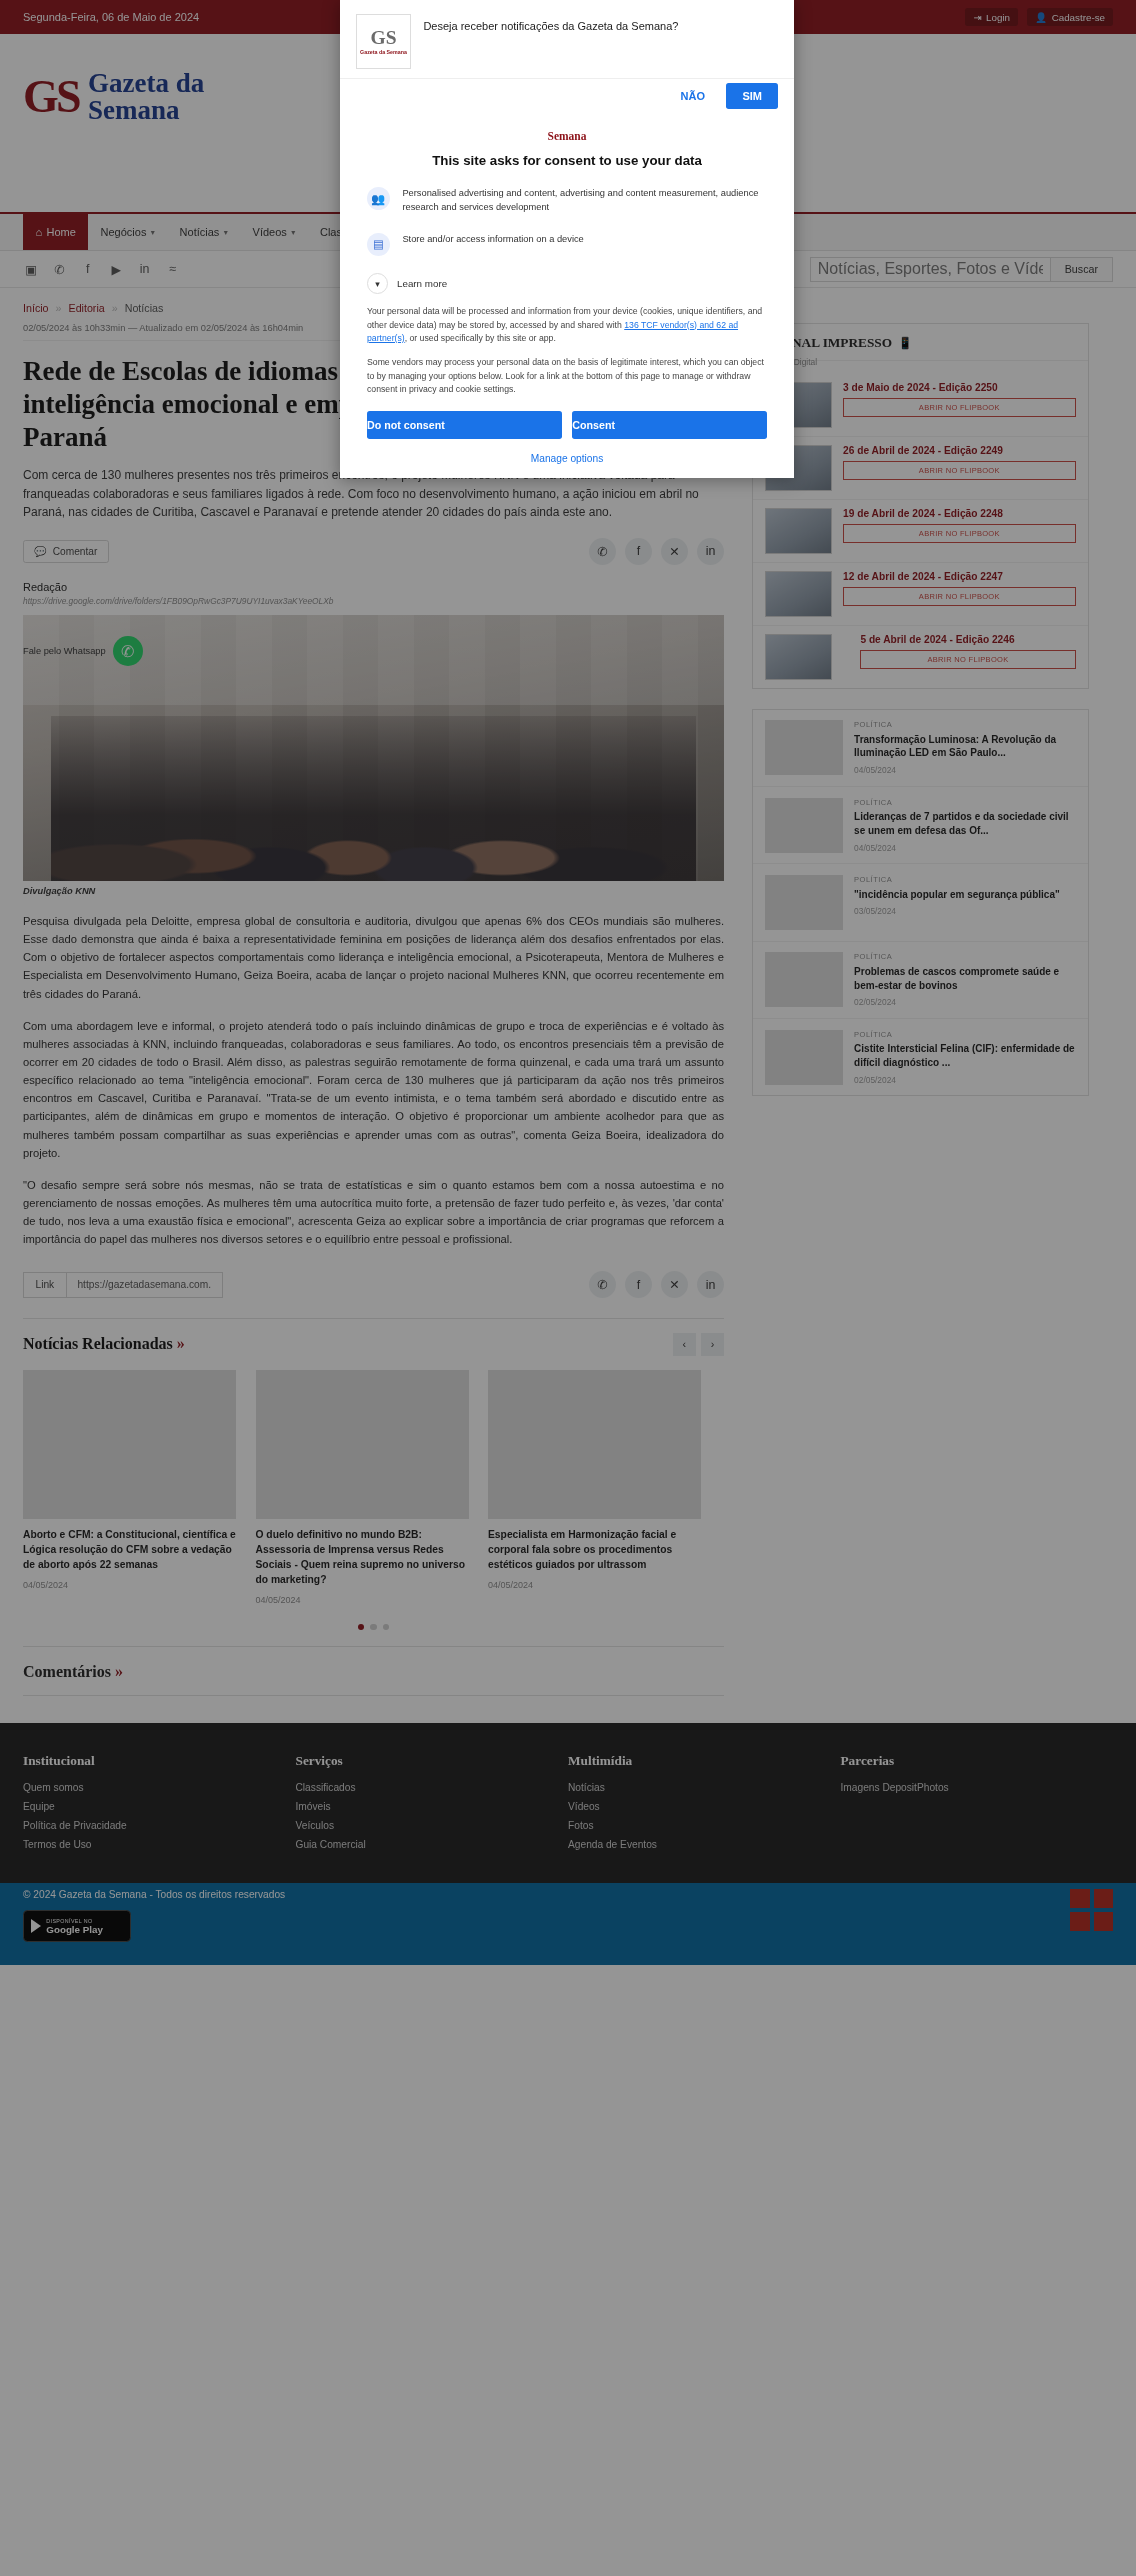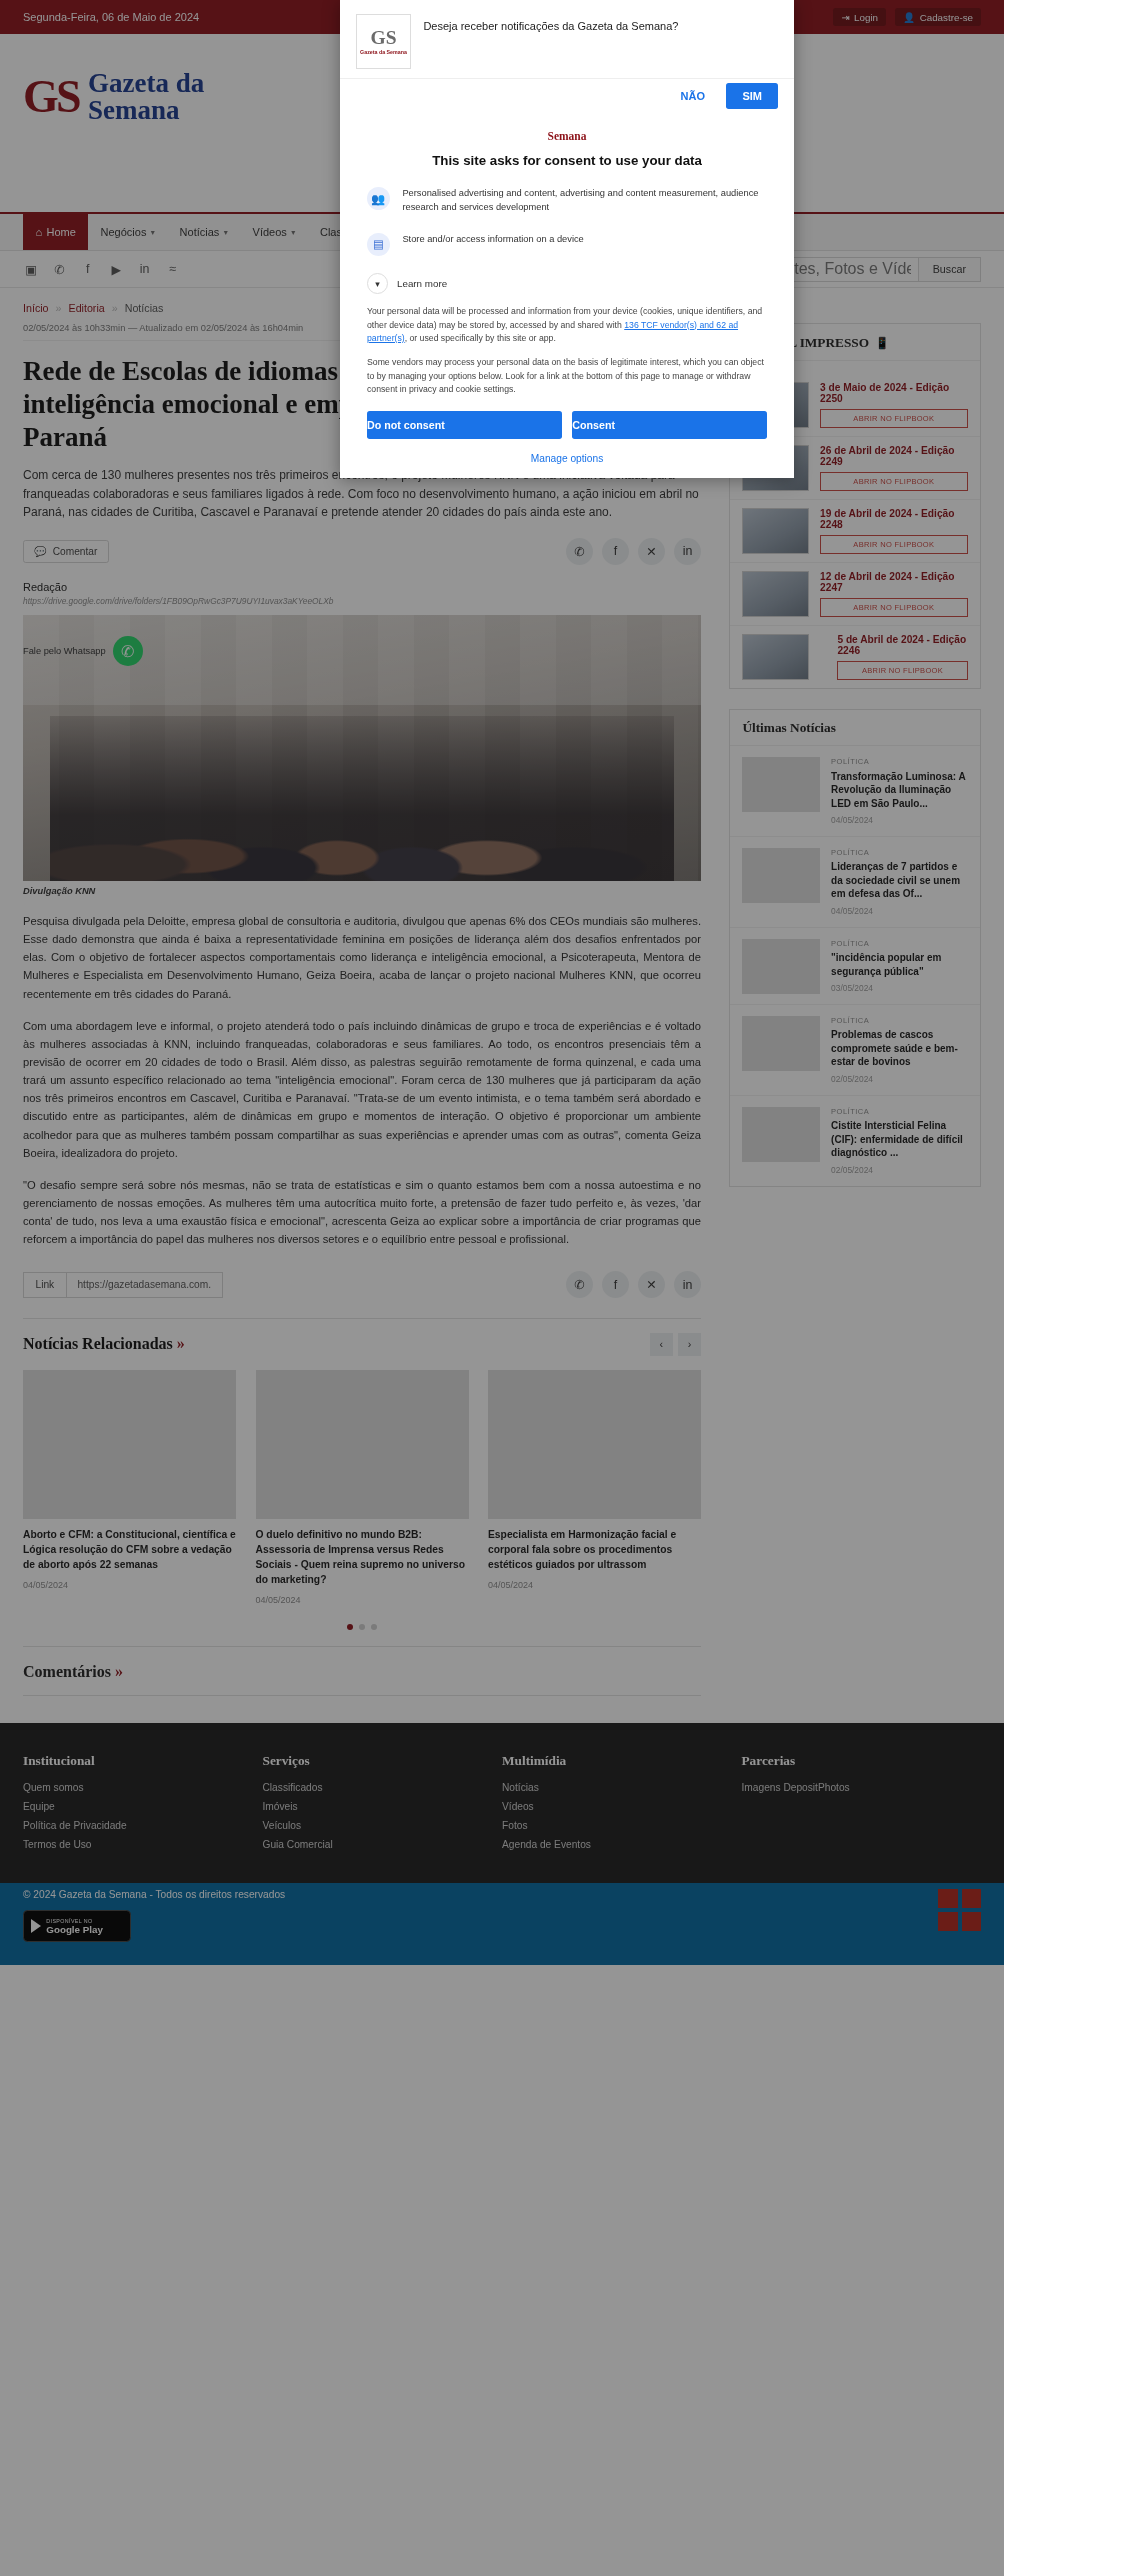--- a/index.html
+++ b/index.html
@@ -6,21 +6,21 @@
   html, body { margin:0; padding:0; }
   body {
     width:1136px; height:2576px;
     background:#ffffff;
     font-family:"Liberation Sans", sans-serif;
     font-size:11.5px;
     color:#222;
     position:relative;
     overflow:hidden;
   }
-  .page { position:relative; width:1004px; height:2576px; }
+  .page { position:relative; width:1136px; height:2576px; }
 
   
   .topbar {
     height:34px; background:#8c1118; color:#fff;
     display:flex; align-items:center; justify-content:space-between;
     padding:0 23px; font-size:11px;
   }
   .topbar .auth { display:flex; gap:9px; align-items:center; }
   .topbar .auth .btn {
     background:#6d0d12; border-radius:2.7px; padding:3.6px 8px;
@@ -519,23 +519,20 @@
             <div class="flipbook">
               <span>ABRIR NO FLIPBOOK</span>
             </div>
           </div>
         </div>
       </div>
 
 
 
       <div class="panel">
-        <div class="panel-head">
-          <h3>Últimas Notícias</h3>
-        </div>
         <div class="news-item">
           <div class="news-thumb"></div>
           <div>
             <div class="news-cat">POLÍTICA</div>
             <div class="news-title">Transformação Luminosa: A Revolução da Iluminação LED em São Paulo...</div>
             <div class="news-date">04/05/2024</div>
           </div>
         </div>
         <div class="news-item">
           <div class="news-thumb"></div>

